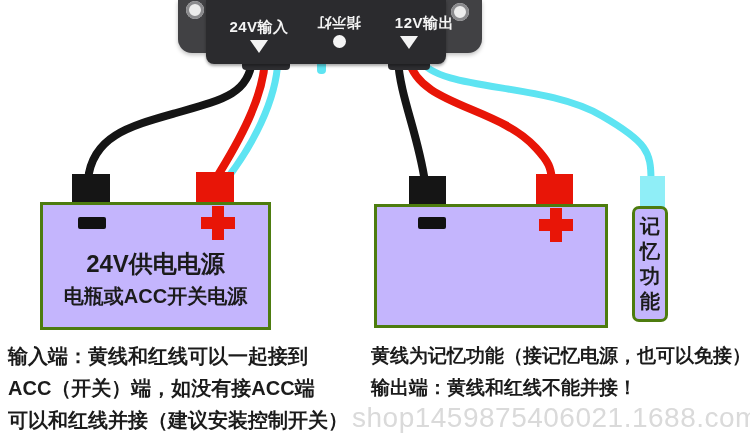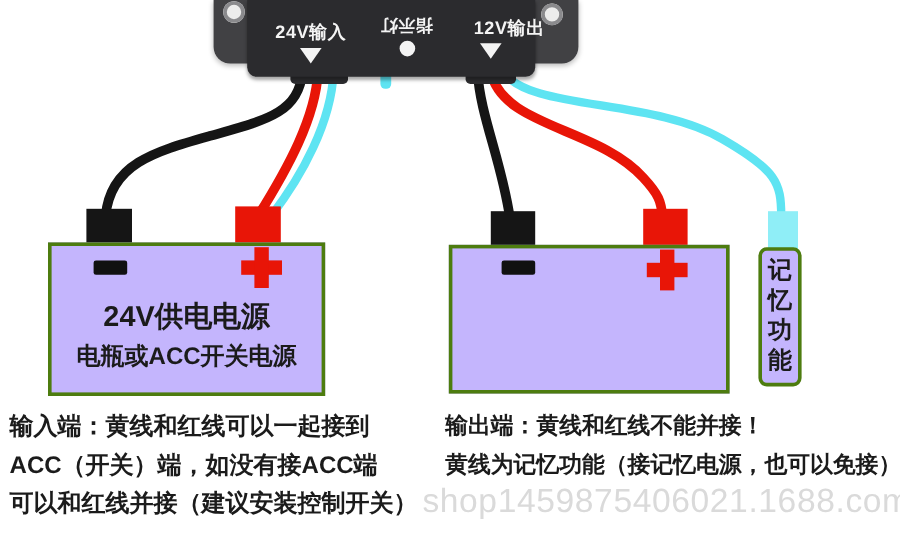--- a/index.html
+++ b/index.html
@@ -152,19 +152,19 @@
   <div class="box box-memory">
     <div class="v-text">记忆功能</div>
   </div>
 
   <div class="notes notes-left">
     <div>输入端：黄线和红线可以一起接到</div>
     <div>ACC（开关）端，如没有接ACC端</div>
     <div>可以和红线并接（建议安装控制开关）</div>
   </div>
   <div class="notes notes-right">
+    <div>黄线为记忆功能（接记忆电源，也可以免接）</div>
     <div>输出端：黄线和红线不能并接！</div>
-    <div>黄线为记忆功能（接记忆电源，也可以免接）</div>
   </div>
 
   <div class="wm-shop">shop1459875406021.1688.com</div>
 
 </div>
 
 </body></html>

